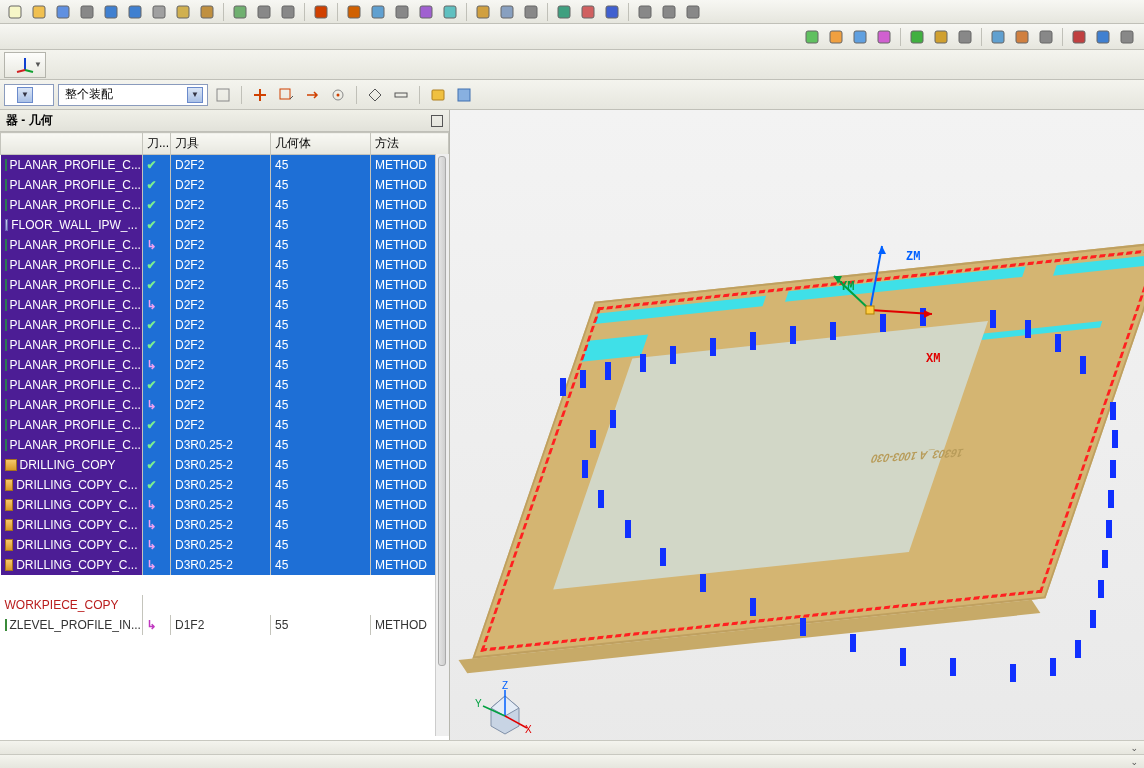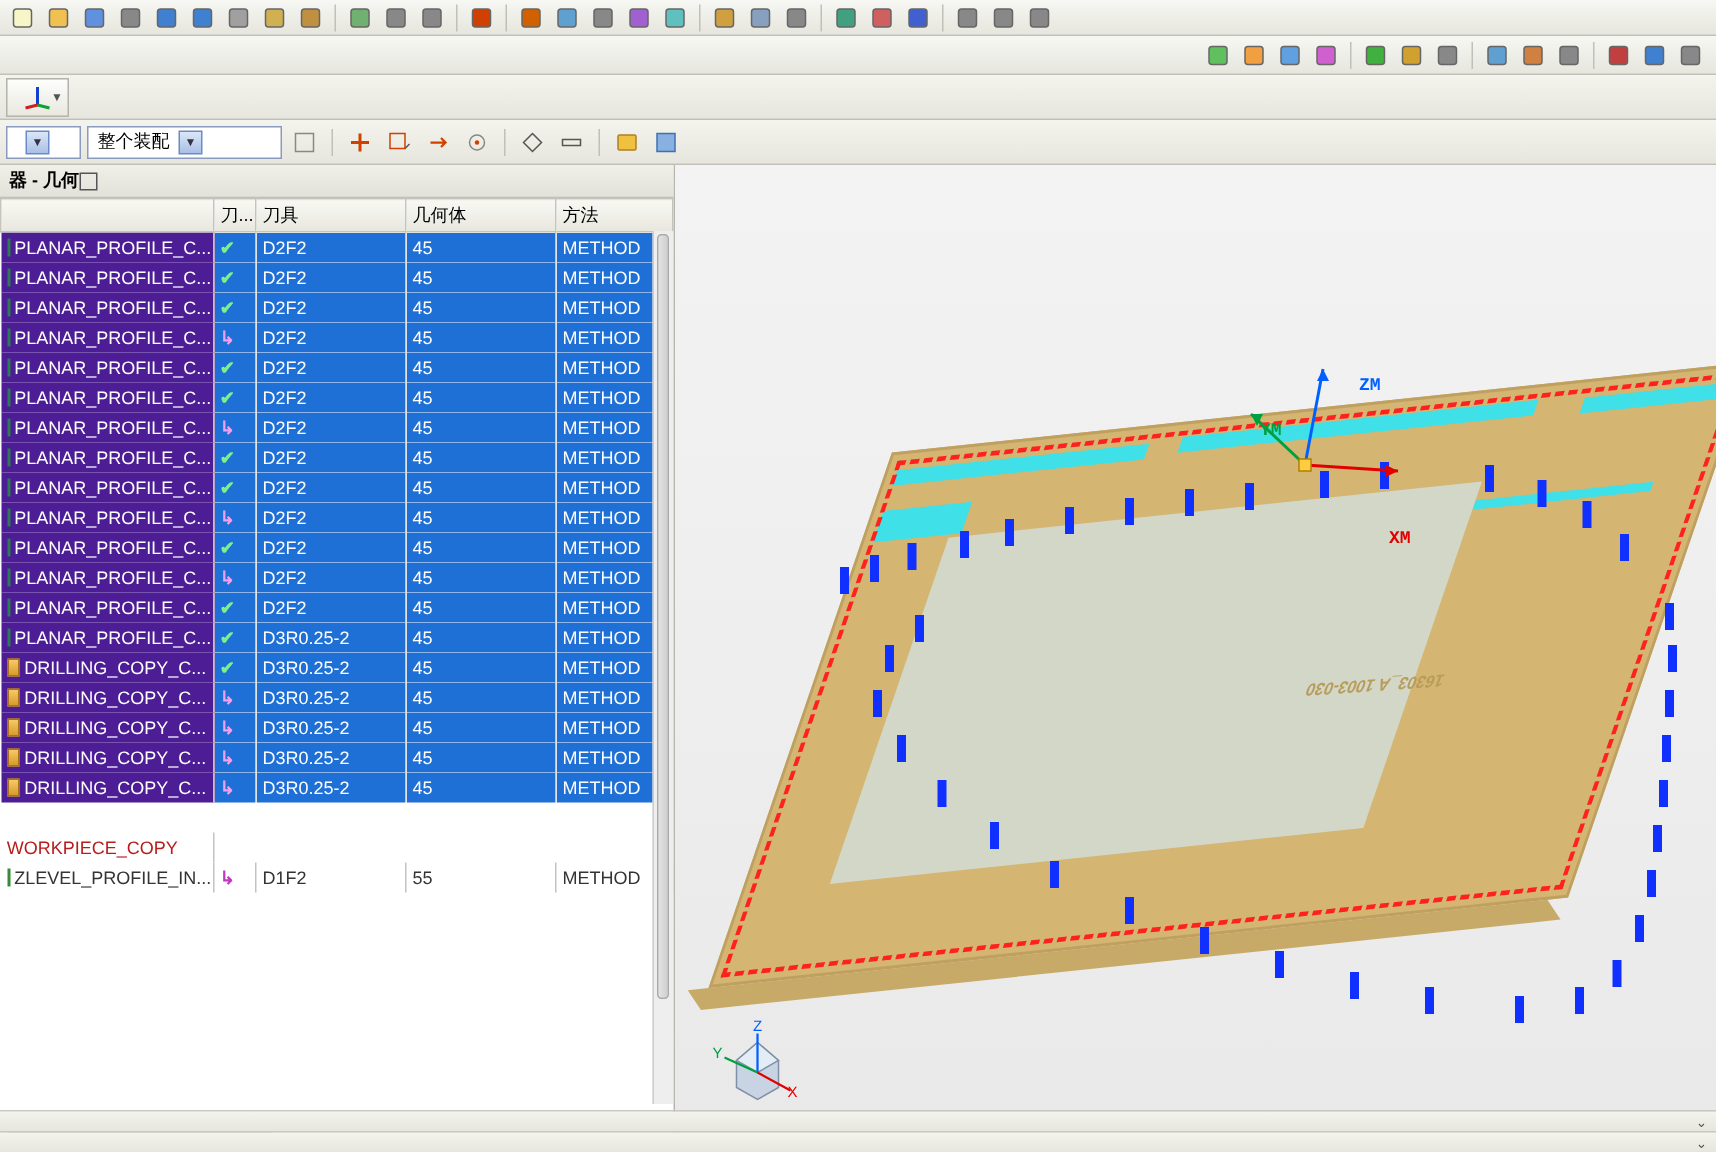--- a/index.html
+++ b/index.html
@@ -52,21 +52,21 @@
     height:22px; background:#fff; border:1px solid #8a9bbd;
     display:flex; align-items:center; padding:0 4px 0 6px;
     font-size:12px; gap:6px;
   }
   .combo .arrow {
     width:16px; height:16px; background:linear-gradient(#dbe6f6,#a9c0e6);
     border:1px solid #6a8acb; display:flex;align-items:center;justify-content:center;
     font-size:8px; color:#334;
   }
   .small-combo { width:50px; }
-  .wide-combo { width:130px; }
+  .wide-combo { width:150px;justify-content:space-between; }
   
   .main {
     display:flex;
     height: calc(768px - 24px - 26px - 30px - 30px);
   }
   
   .status-bar {
     height:14px; background:linear-gradient(#f4f4ee,#e6e6de);
     border-top:1px solid #c8c8c0;
     display:flex; justify-content:flex-end; align-items:center; padding-right:6px;
@@ -75,21 +75,21 @@
   
   .nav-panel {
     width: 450px;
     display:flex; flex-direction:column;
     background:#fff;
     border-right:1px solid #b6b6ae;
   }
   .nav-title {
     height:22px; background:linear-gradient(#f0f0e8,#e2e2da);
     border-bottom:1px solid #c0c0b8;
-    display:flex; align-items:center; justify-content:flex-start;
+    display:flex; align-items:center; justify-content:space-between;
     padding:0 6px; font-weight:bold; font-size:12px;
   }
   .nav-title .sq { width:12px;height:12px;border:1px solid #555;}
   .table-wrap { flex:1; overflow:hidden; position:relative;}
   table.ops {
     width:100%; border-collapse:collapse; table-layout:fixed;
   }
   table.ops th {
     background:linear-gradient(#f9f9f4,#e7e7df);
     border:1px solid #c4c4bc;
@@ -526,20 +526,30 @@
                 <span class="row-icon ri-mill"></span>
                 <span>PLANAR_PROFILE_C...</span>
               </td>
               <td><span class="ck green">✔</span></td>
               <td>D2F2</td>
               <td>45</td>
               <td>METHOD</td>
             </tr>
             <tr class="sel">
               <td class="namecell">
+                <span class="row-icon ri-floor"></span>
+                <span>FLOOR_WALL_IPW_...</span>
+              </td>
+              <td><span class="ck green">✔</span></td>
+              <td>D2F2</td>
+              <td>45</td>
+              <td>METHOD</td>
+            </tr>
+            <tr class="sel">
+              <td class="namecell">
                 <span class="row-icon ri-mill"></span>
                 <span>PLANAR_PROFILE_C...</span>
               </td>
               <td><span class="ck mag">↳</span></td>
               <td>D2F2</td>
               <td>45</td>
               <td>METHOD</td>
             </tr>
             <tr class="sel">
               <td class="namecell">
@@ -628,20 +638,30 @@
               </td>
               <td><span class="ck green">✔</span></td>
               <td>D2F2</td>
               <td>45</td>
               <td>METHOD</td>
             </tr>
             <tr class="sel">
               <td class="namecell">
                 <span class="row-icon ri-mill"></span>
                 <span>PLANAR_PROFILE_C...</span>
+              </td>
+              <td><span class="ck green">✔</span></td>
+              <td>D3R0.25-2</td>
+              <td>45</td>
+              <td>METHOD</td>
+            </tr>
+            <tr class="sel">
+              <td class="namecell">
+                <span class="row-icon ri-drill"></span>
+                <span>DRILLING_COPY</span>
               </td>
               <td><span class="ck green">✔</span></td>
               <td>D3R0.25-2</td>
               <td>45</td>
               <td>METHOD</td>
             </tr>
             <tr class="sel">
               <td class="namecell">
                 <span class="row-icon ri-drill"></span>
                 <span>DRILLING_COPY_C...</span>

